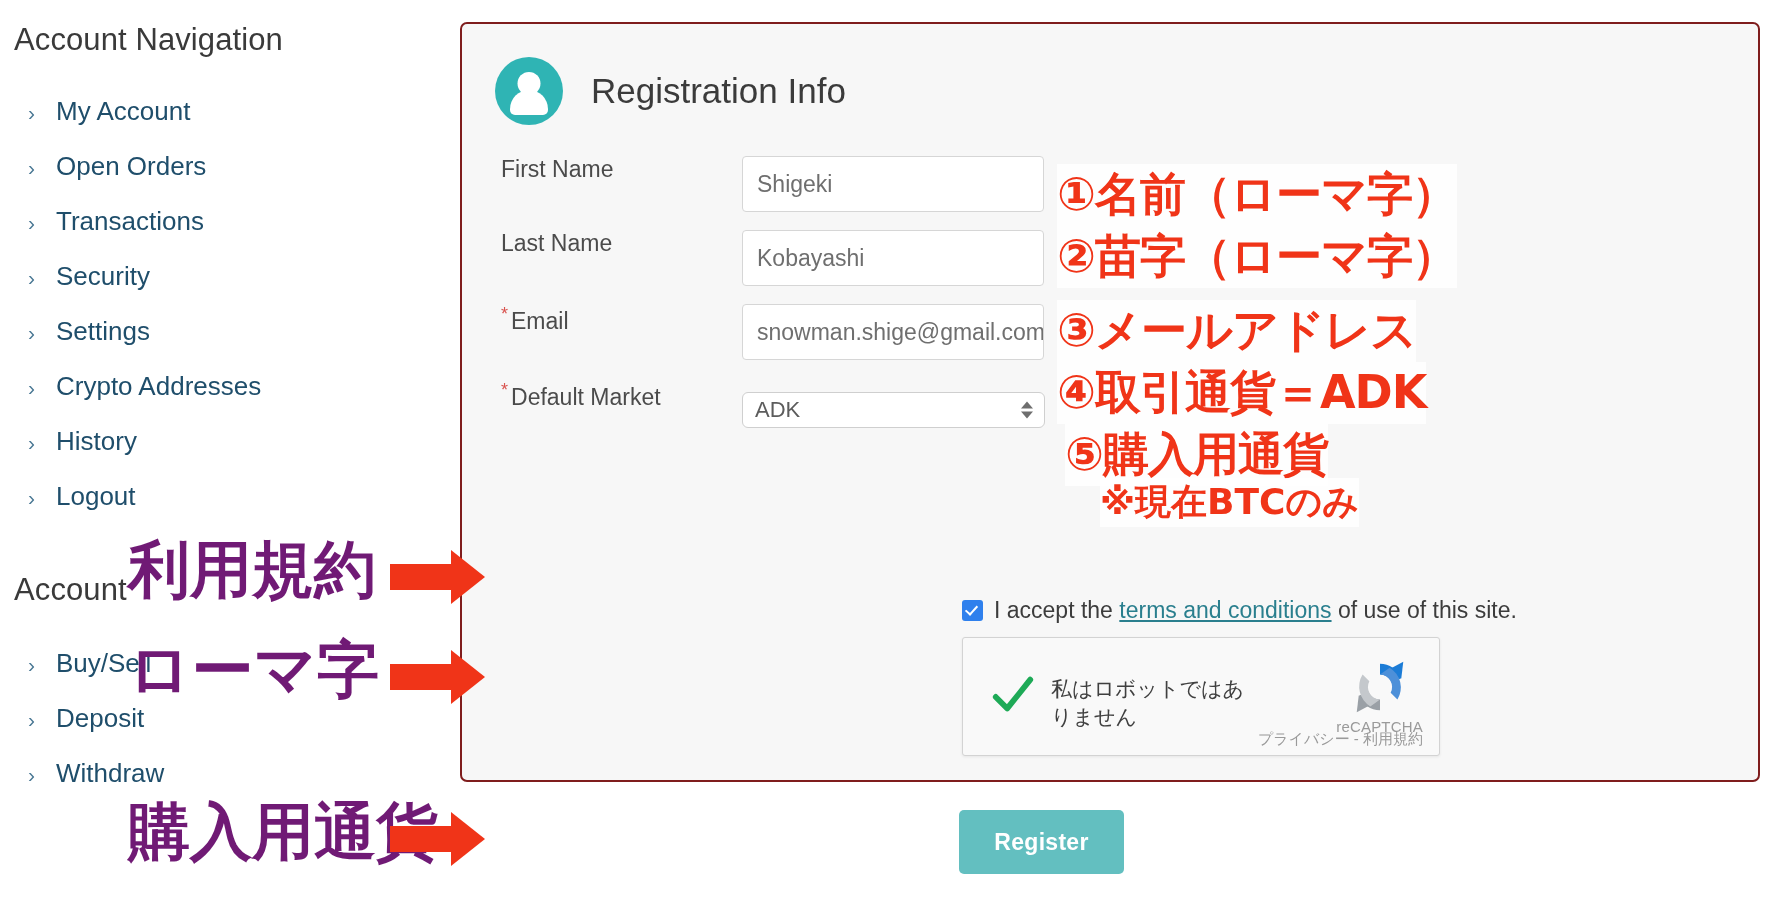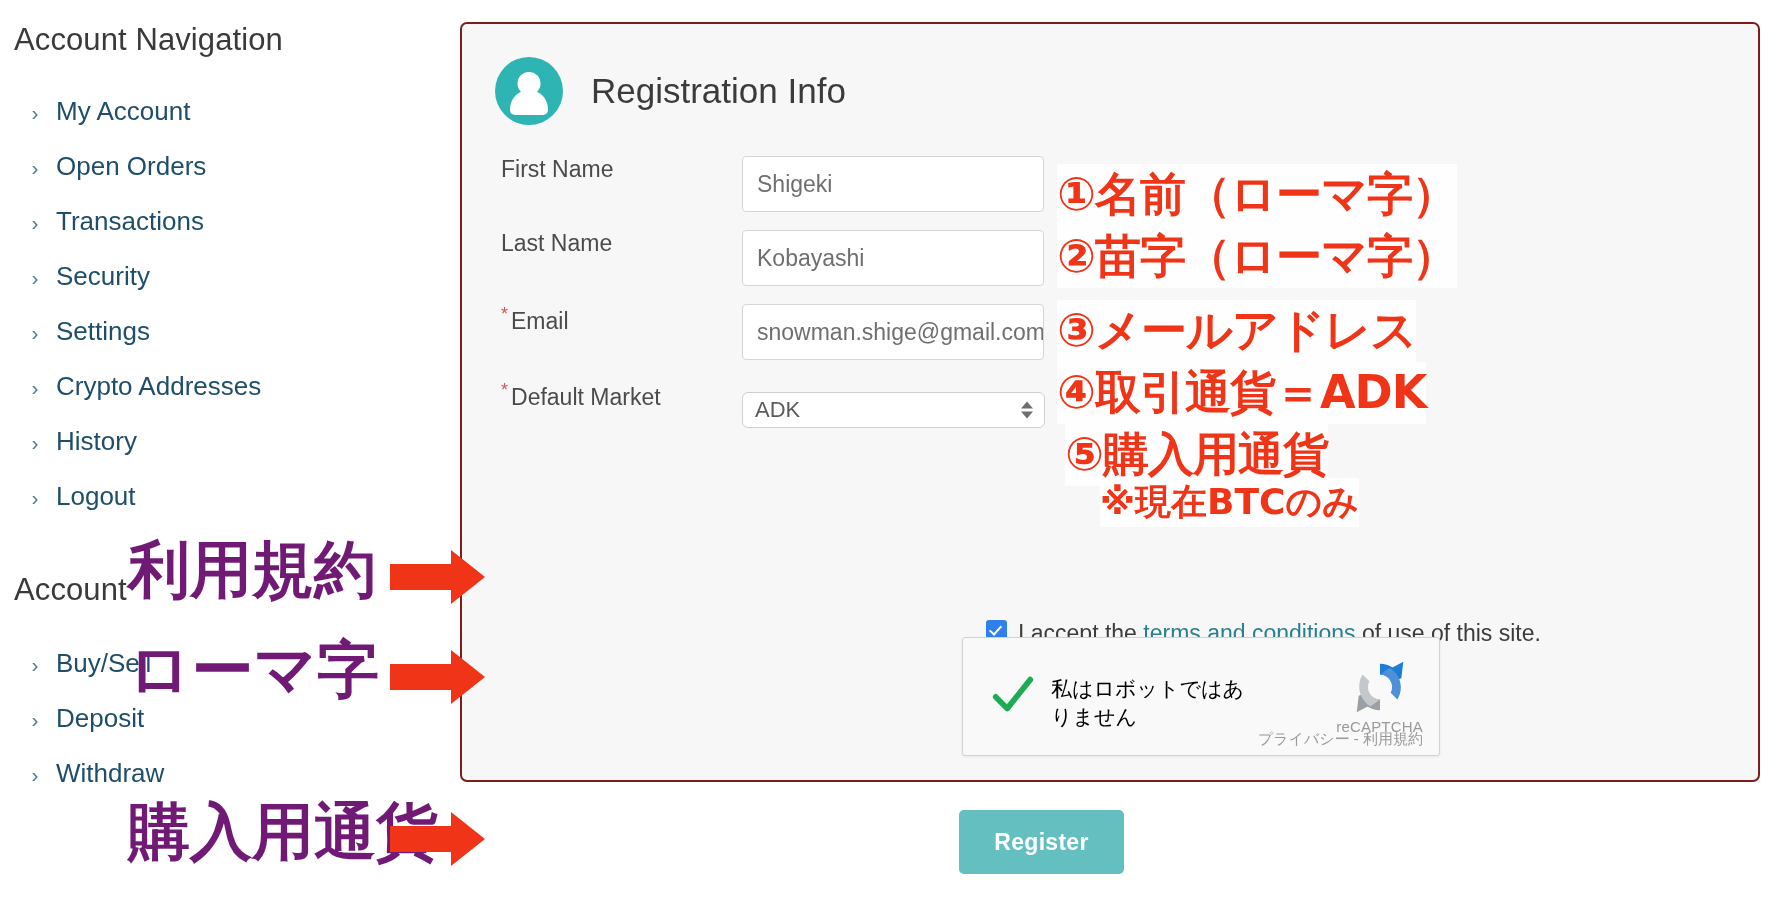--- a/index.html
+++ b/index.html
@@ -17,21 +17,20 @@
   }
 
   
   #sidebar {
     position: absolute;
     left: 0;
     top: 0;
     width: 470px;
     height: 920px;
     background: #ffffff;
-    text-align: center;
   }
   .nav-heading {
     font-size: 31px;
     color: #3a3a3a;
     font-weight: 400;
     letter-spacing: .1px;
     white-space: nowrap;
   }
   .nav-item {
     display: flex;
@@ -175,25 +174,24 @@
     width: 0; height: 0;
     border-left: 6px solid transparent;
     border-right: 6px solid transparent;
   }
   .tri-up { border-bottom: 7px solid #6e6e6e; }
   .tri-down { border-top: 7px solid #6e6e6e; }
 
   
   #terms-row {
     position: absolute;
-    left: 524px;
+    left: 500px;
     top: 573px;
     display: flex;
-    align-items: flex-start;
-    margin-top: 23px;
+    align-items: center;
   }
   .checkbox {
     width: 21px;
     height: 21px;
     background: #2f80ed;
     border-radius: 3px;
     position: relative;
     flex: none;
     margin-right: 11px;
   }
@@ -237,21 +235,21 @@
     width: 46px;
     height: 46px;
   }
   #rc-label {
     position: absolute;
     left: 88px;
     top: 37px;
     width: 210px;
     font-size: 21px;
     line-height: 1.33;
-    color: #000000;
+    color: #404040;
   }
   #rc-logo {
     position: absolute;
     right: 28px;
     top: 18px;
     width: 62px;
     height: 62px;
   }
   #rc-brand {
     position: absolute;

